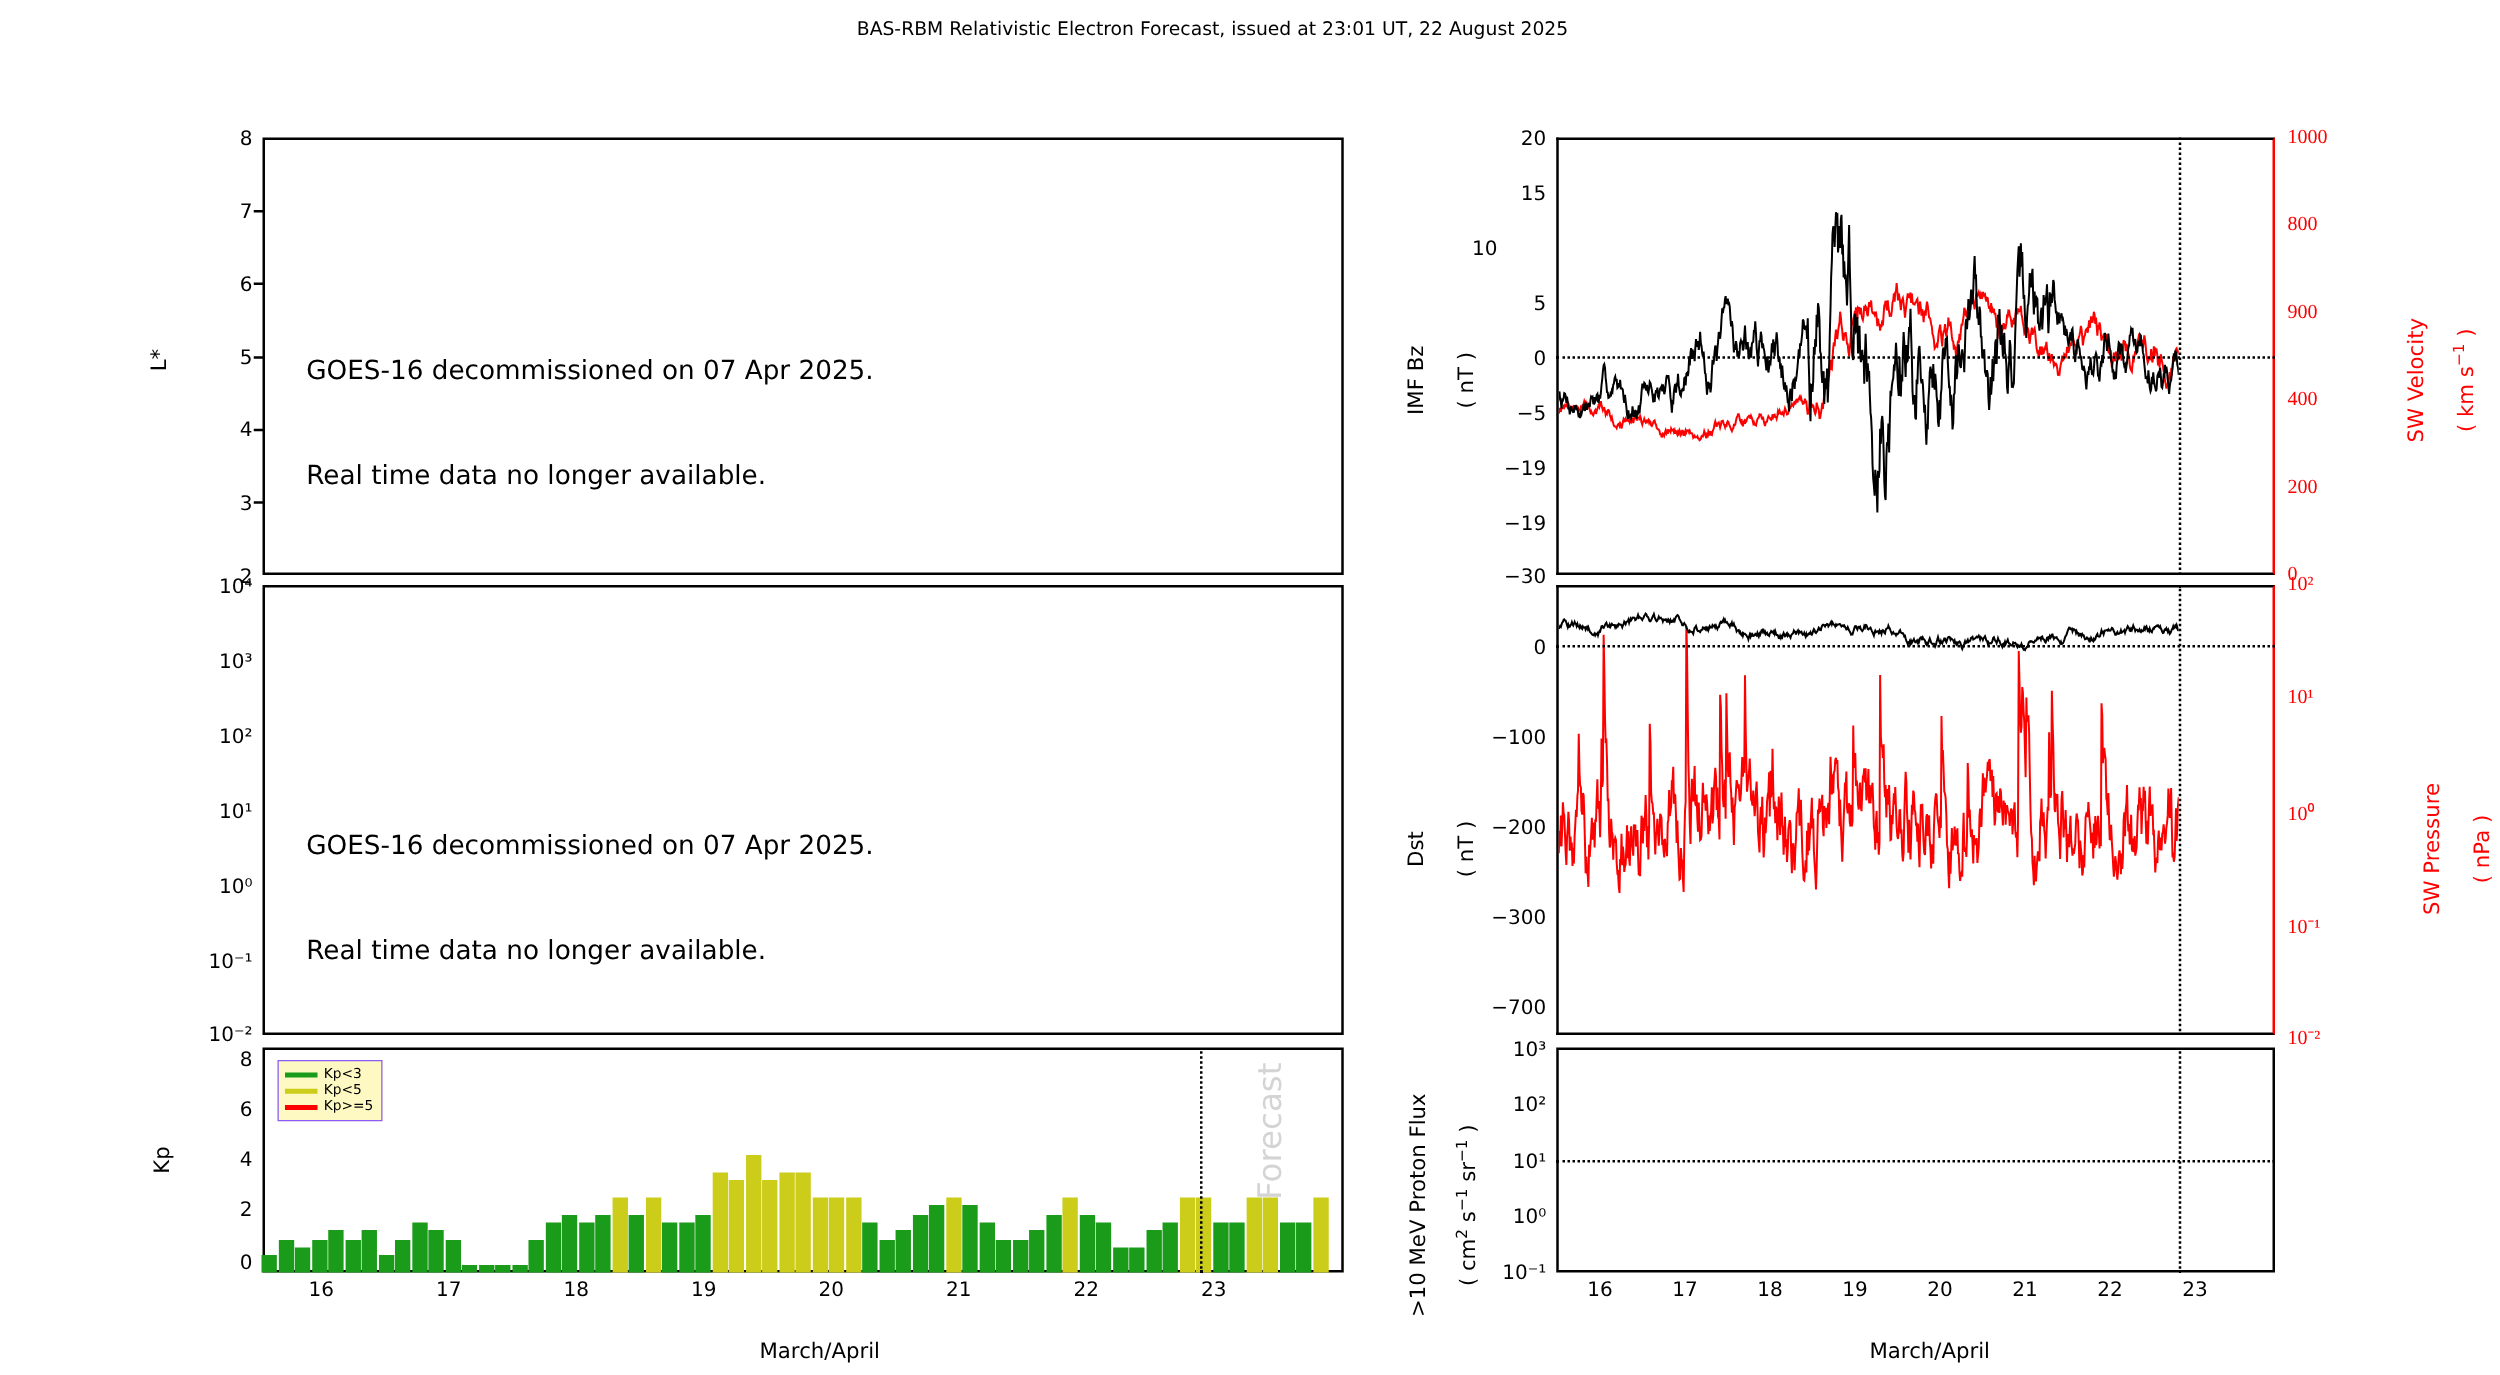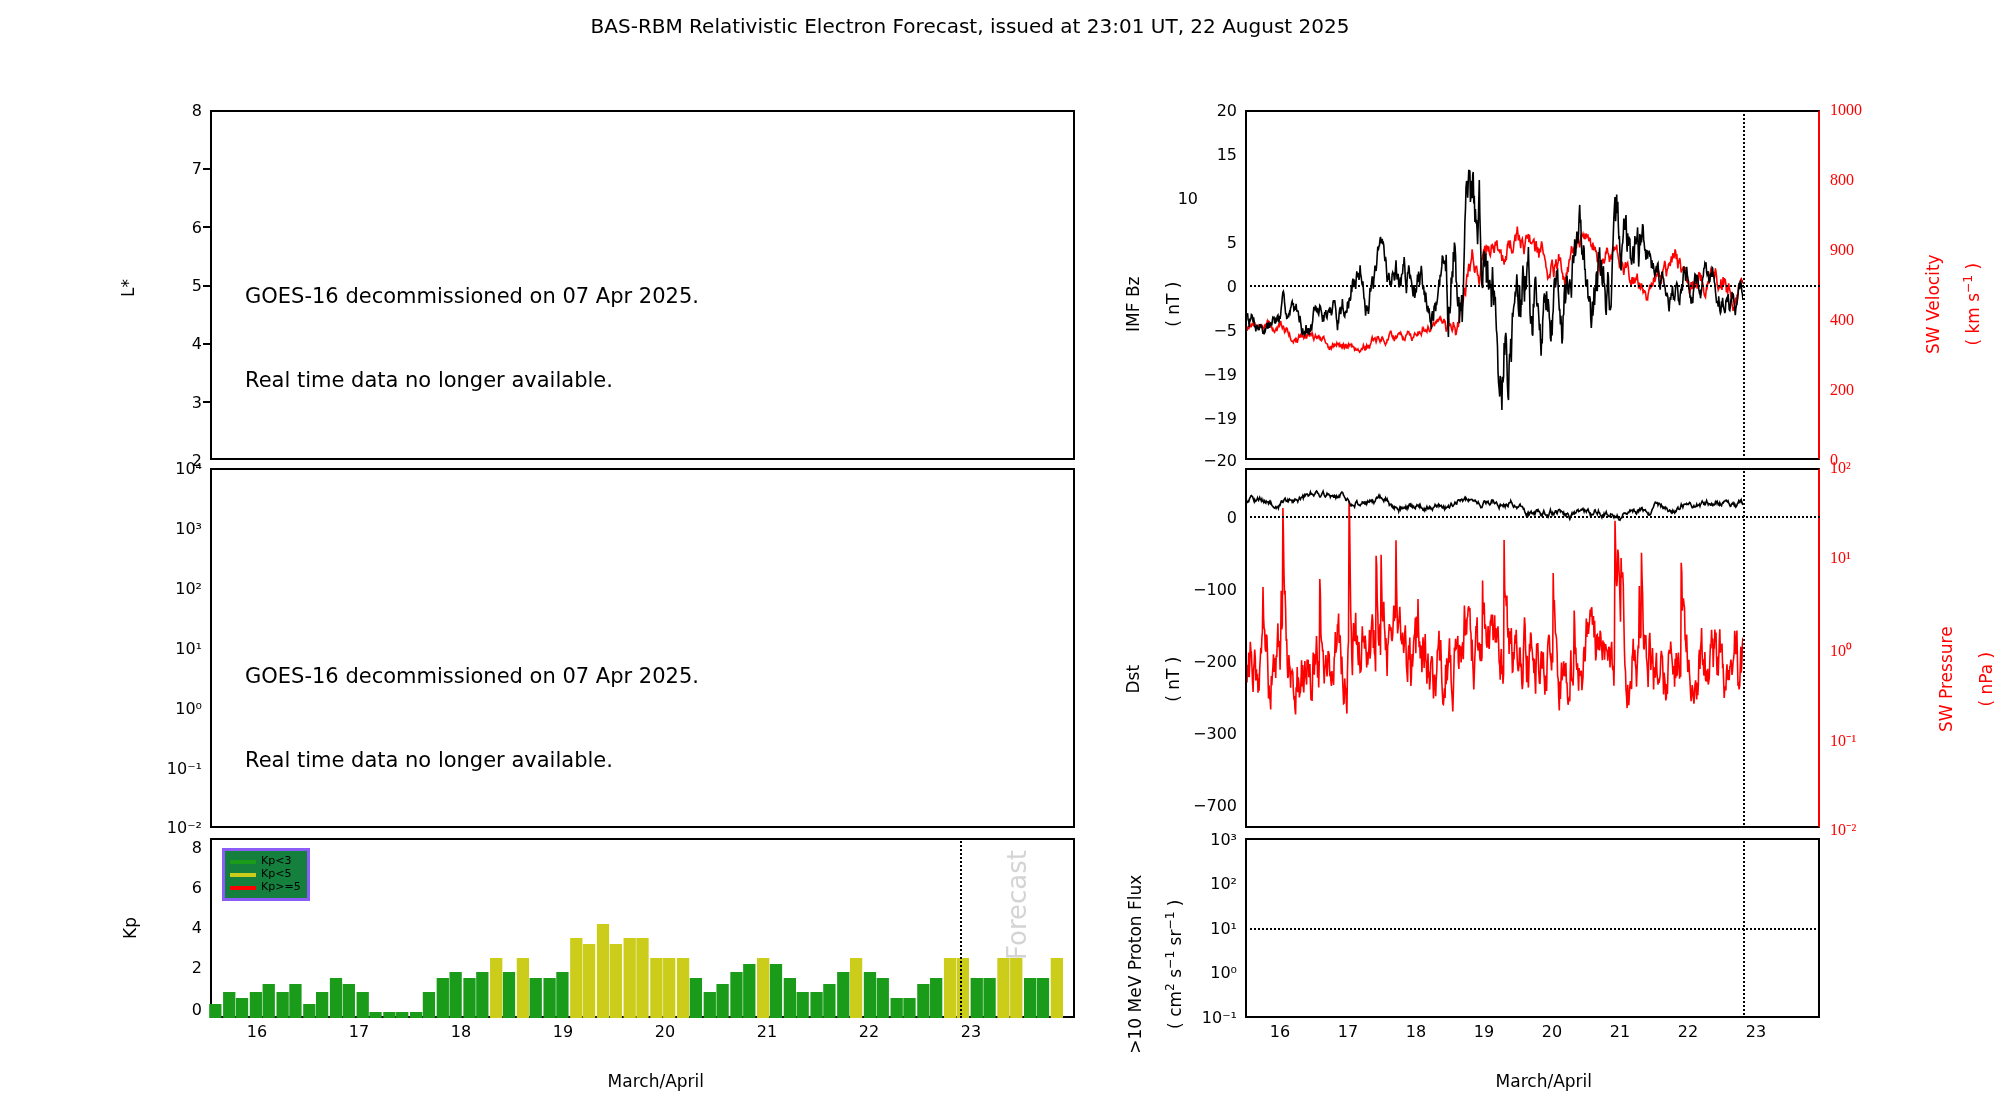--- a/index.html
+++ b/index.html
@@ -5,21 +5,21 @@
   html,body{margin:0;padding:0;}
   body{
     width:2000px;height:1100px;background:#ffffff;
     font-family:"DejaVu Sans","Liberation Sans",sans-serif;
     color:#000;overflow:hidden;position:relative;
   }
   .fig{position:absolute;left:0;top:0;width:2000px;height:1100px;}
   .abs{position:absolute;}
   .title{
     left:0;top:14px;width:1940px;text-align:center;
-    font-size:20px;color:#000;
+    font-size:15px;color:#000;
   }
   .subtitle{
     left:278px;top:62px;font-size:20px;color:#000;white-space:nowrap;
   }
   sup{font-size:0.72em;vertical-align:super;line-height:0;}
 
   
   .axes{position:absolute;border:2px solid #000;background:#fff;box-sizing:border-box;}
   .axes.rightaxis{border-right:2px solid #ff0000;}
 
@@ -53,21 +53,21 @@
   .watermark{
     position:absolute;color:#d4d4d4;font-size:26px;
     transform:rotate(-90deg);transform-origin:0 0;white-space:nowrap;
   }
   .kp-lo{background:#1a9c1a;}
   .kp-mid{background:#cccc1a;}
   .kp-hi{background:#ff0000;}
 
   
   .legend{
-    position:absolute;background:#15803d;border:3px solid #8b5cf6;
+    position:absolute;background:#fef9c3;border:1px solid #8b5cf6;
     padding:4px 6px 4px 5px;font-size:11px;line-height:1.5;
   }
   .legrow{display:flex;align-items:center;height:13px;}
   .legswatch{width:26px;height:4px;margin-right:5px;display:inline-block;}
   .leglabel{font-size:11px;color:#000;white-space:nowrap;}
 
   
   svg.trace{position:absolute;left:0;top:0;overflow:visible;}
 </style>
 </head>
@@ -244,21 +244,21 @@
   <div class="vdot" style="left:1743px;top:110px;height:350px;"></div>
 
   <div class="abs tlab ytick-l" style="left:1195px;top:101px;width:42px;">20</div>
   <div class="abs tlab ytick-l" style="left:1195px;top:145px;width:42px;">15</div>
   <div class="abs tlab ytick-l" style="left:1156px;top:189px;width:42px;">10</div>
   <div class="abs tlab ytick-l" style="left:1195px;top:233px;width:42px;">5</div>
   <div class="abs tlab ytick-l" style="left:1195px;top:277px;width:42px;">0</div>
   <div class="abs tlab ytick-l" style="left:1185px;top:321px;width:52px;">−5</div>
   <div class="abs tlab ytick-l" style="left:1185px;top:365px;width:52px;">−19</div>
   <div class="abs tlab ytick-l" style="left:1185px;top:409px;width:52px;">−19</div>
-  <div class="abs tlab ytick-l" style="left:1185px;top:451px;width:52px;">−20</div>
+  <div class="abs tlab ytick-l" style="left:1185px;top:451px;width:52px;">−30</div>
 
   <div class="axtitle rot" style="left:1098px;top:265px;width:110px;">
     <span>IMF Bz</span><br>
     <span>( nT )</span>
   </div>
 
   <div class="abs tlab r ytick-r" style="left:1830px;top:101px;width:58px;">1000</div>
   <div class="abs tlab r ytick-r" style="left:1830px;top:171px;width:58px;">800</div>
   <div class="abs tlab r ytick-r" style="left:1830px;top:241px;width:58px;">900</div>
   <div class="abs tlab r ytick-r" style="left:1830px;top:311px;width:58px;">400</div>

